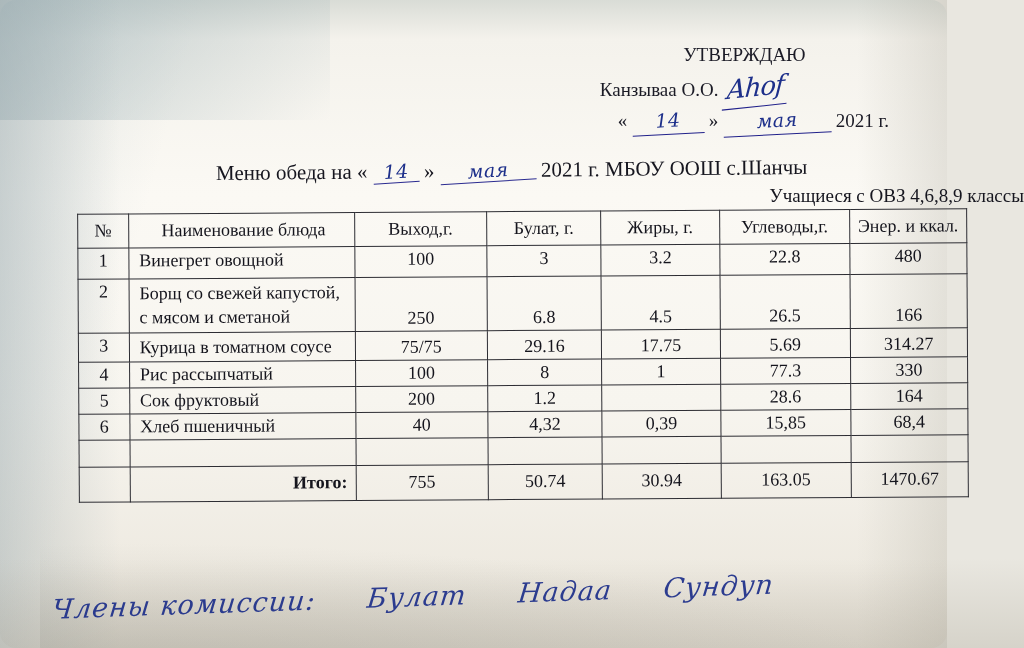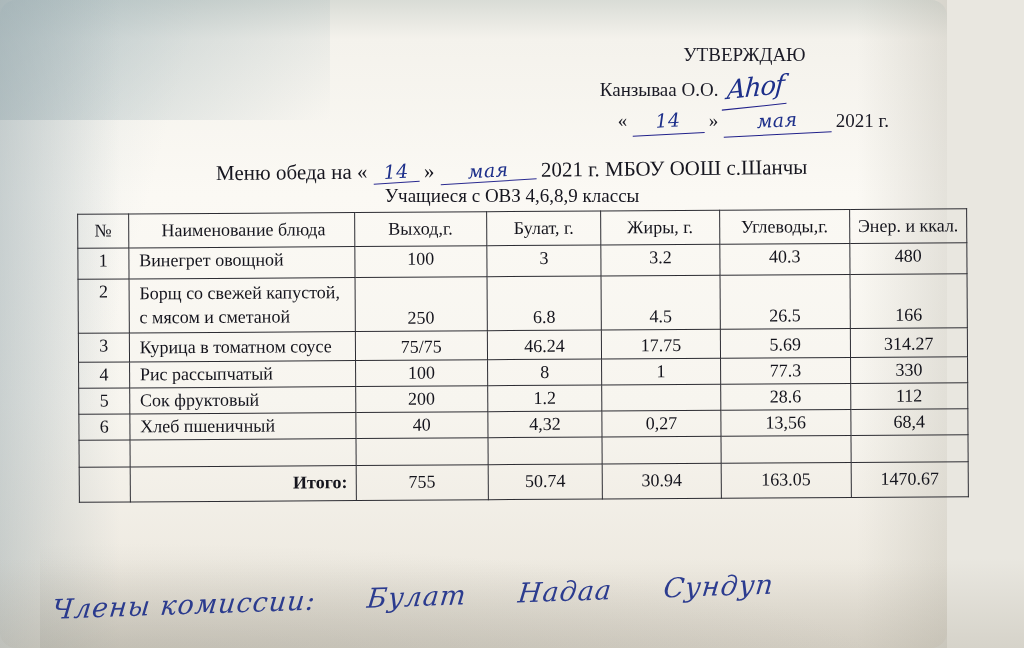--- a/index.html
+++ b/index.html
@@ -95,20 +95,21 @@
     color: #16161f;
   }
   .title-line1 {
     display: inline-block;
     transform: rotate(-0.6deg);
   }
   .title-line2 {
     font-size: 19px;
     margin-top: 2px;
     display: block;
+    text-align: right;
   }
   .date-slot {
     display: inline-block;
     min-width: 46px;
     border-bottom: 1px solid #2a2a90;
     text-align: center;
   }
   .month-slot {
     display: inline-block;
     min-width: 96px;
@@ -225,66 +226,66 @@
           <td class="c-val2">Энер. и ккал.</td>
         </tr>
       </thead>
       <tbody>
         <tr class="row-tall">
           <td class="c-num">1</td>
           <td class="c-name">Винегрет овощной</td>
           <td class="c-val">100</td>
           <td class="c-val2">3</td>
           <td class="c-val3">3.2</td>
-          <td class="c-val4">40.3</td>
+          <td class="c-val4">22.8</td>
           <td class="c-val2">480</td>
         </tr>
         <tr>
           <td class="c-num">2</td>
           <td class="c-name multi">Борщ со свежей капустой, с мясом и сметаной</td>
           <td class="c-val bot">250</td>
           <td class="c-val2 bot">6.8</td>
           <td class="c-val3 bot">4.5</td>
           <td class="c-val4 bot">26.5</td>
           <td class="c-val2 bot">166</td>
         </tr>
         <tr>
           <td class="c-num">3</td>
           <td class="c-name multi">Курица в томатном соусе</td>
           <td class="c-val bot">75/75</td>
-          <td class="c-val2 bot">46.24</td>
+          <td class="c-val2 bot">29.16</td>
           <td class="c-val3 bot">17.75</td>
           <td class="c-val4 bot">5.69</td>
           <td class="c-val2 bot">314.27</td>
         </tr>
         <tr>
           <td class="c-num">4</td>
           <td class="c-name">Рис рассыпчатый</td>
           <td class="c-val">100</td>
           <td class="c-val2">8</td>
           <td class="c-val3">1</td>
           <td class="c-val4">77.3</td>
           <td class="c-val2">330</td>
         </tr>
         <tr>
           <td class="c-num">5</td>
           <td class="c-name">Сок фруктовый</td>
           <td class="c-val">200</td>
           <td class="c-val2">1.2</td>
           <td class="c-val3"></td>
           <td class="c-val4">28.6</td>
-          <td class="c-val2">112</td>
+          <td class="c-val2">164</td>
         </tr>
         <tr>
           <td class="c-num">6</td>
           <td class="c-name">Хлеб пшеничный</td>
           <td class="c-val">40</td>
           <td class="c-val2">4,32</td>
-          <td class="c-val3">0,27</td>
-          <td class="c-val4">13,56</td>
+          <td class="c-val3">0,39</td>
+          <td class="c-val4">15,85</td>
           <td class="c-val2">68,4</td>
         </tr>
         <tr class="empty-row">
           <td class="c-num"></td>
           <td class="c-name"></td>
           <td class="c-val"></td>
           <td class="c-val2"></td>
           <td class="c-val3"></td>
           <td class="c-val4"></td>
           <td class="c-val2"></td>

